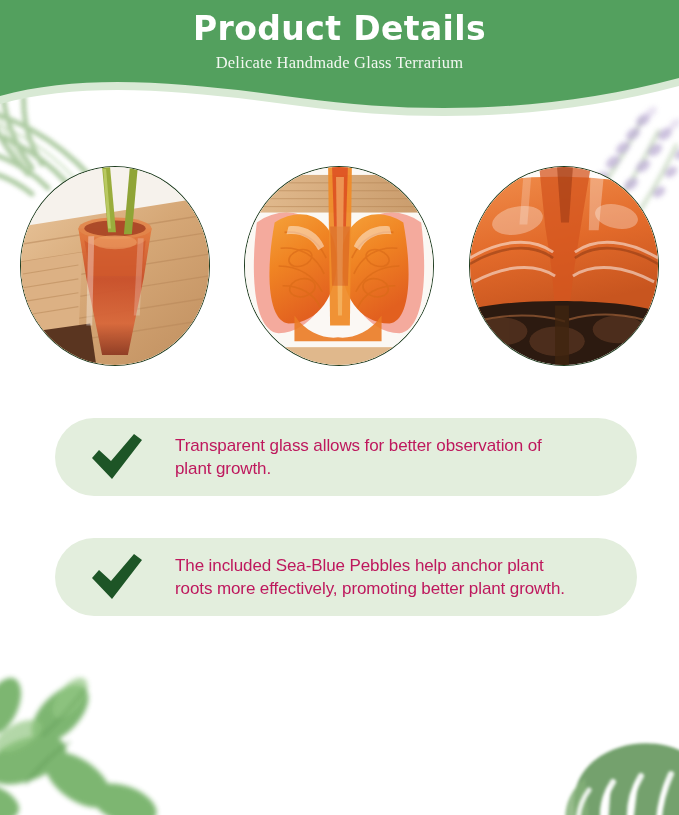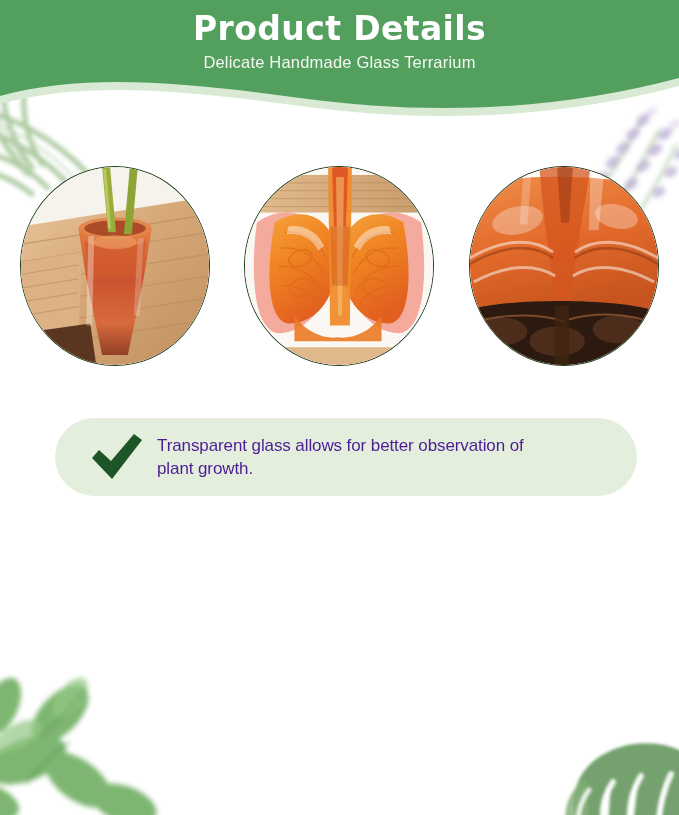--- a/index.html
+++ b/index.html
@@ -50,21 +50,21 @@
     line-height: 1.18;
     font-family: "DejaVu Sans", "Liberation Sans", sans-serif;
   }
   .header-subtitle {
     margin: 0;
     padding-top: 4px;
     font-size: 16.5px;
     font-weight: 400;
     color: #f2f7f1;
     letter-spacing: 0.2px;
-    font-family: Liberation Sans, sans-serif;
+    font-family: Liberation Serif, serif;
   }
 
   
   .deco {
     position: absolute;
     z-index: 1;
     pointer-events: none;
   }
   .deco-tl { left: -30px; top: 96px;  width: 180px; height: 115px; filter: blur(2.2px); opacity: .85; }
   .deco-tr { right: -18px; top: 100px; width: 150px; height: 150px; filter: blur(2.4px); opacity: .9; }
@@ -117,24 +117,25 @@
   .check-icon {
     flex: 0 0 auto;
     width: 56px;
     height: 52px;
     margin-right: 12px;
     display: block;
   }
   .feature-text {
     font-size: 17px;
     line-height: 1.37;
-    color: #4c1d95;
+    color: #be185d;
     font-family: "Liberation Sans", sans-serif;
     white-space: pre-line;
     letter-spacing: -0.1px;
+    margin-left: 18px;
   }
 </style>
 </head>
 <body>
 
 <div id="page">
 
   <div class="deco deco-tl">
     <svg viewBox="0 0 180 115" xmlns="http://www.w3.org/2000/svg">
       <g stroke="#7fae6e" stroke-width="5" stroke-linecap="round" fill="none" opacity="0.75">
@@ -408,16 +409,23 @@
 
     <div class="feature">
       <svg class="check-icon" viewBox="0 0 56 52" xmlns="http://www.w3.org/2000/svg">
         <path d="M3 27 L10 19 L22 30 L45 3 L53 9 L23 48 Z" fill="#1d5526"></path>
       </svg>
       <span class="feature-text">Transparent glass allows for better observation of
 plant growth.</span>
     </div>
 
 
+    <div class="feature">
+      <svg class="check-icon" viewBox="0 0 56 52" xmlns="http://www.w3.org/2000/svg">
+        <path d="M3 27 L10 19 L22 30 L45 3 L53 9 L23 48 Z" fill="#1d5526"></path>
+      </svg>
+      <span class="feature-text">The included Sea-Blue Pebbles help anchor plant
+roots more effectively, promoting better plant growth.</span>
+    </div>
 
   </div>
 
 </div>
 
 </body></html>

